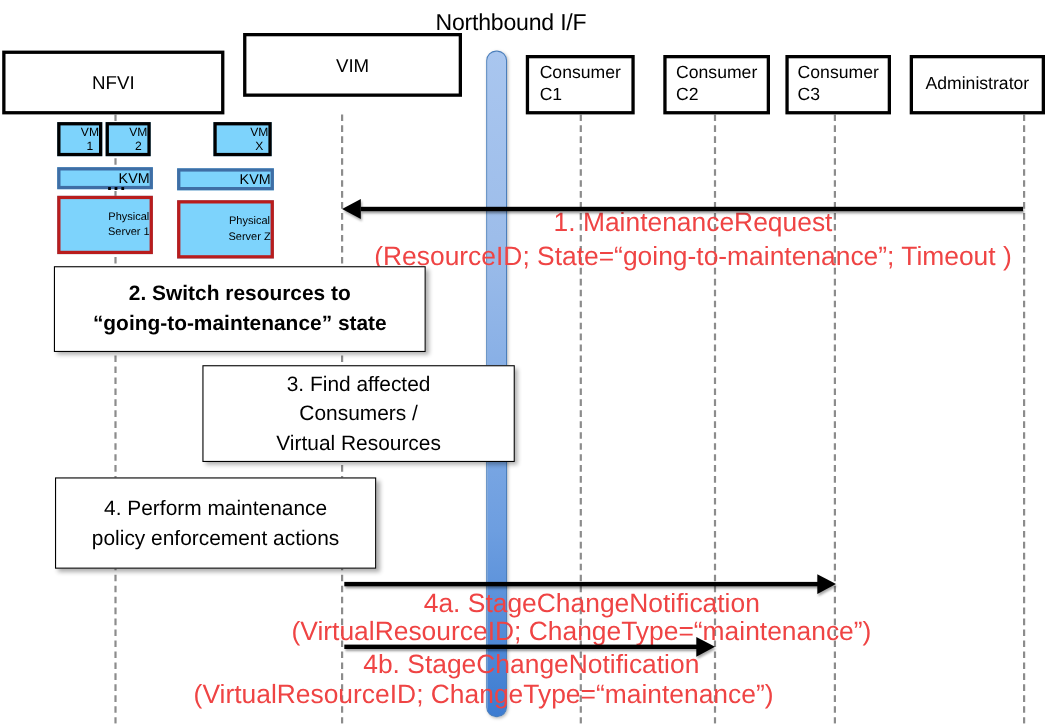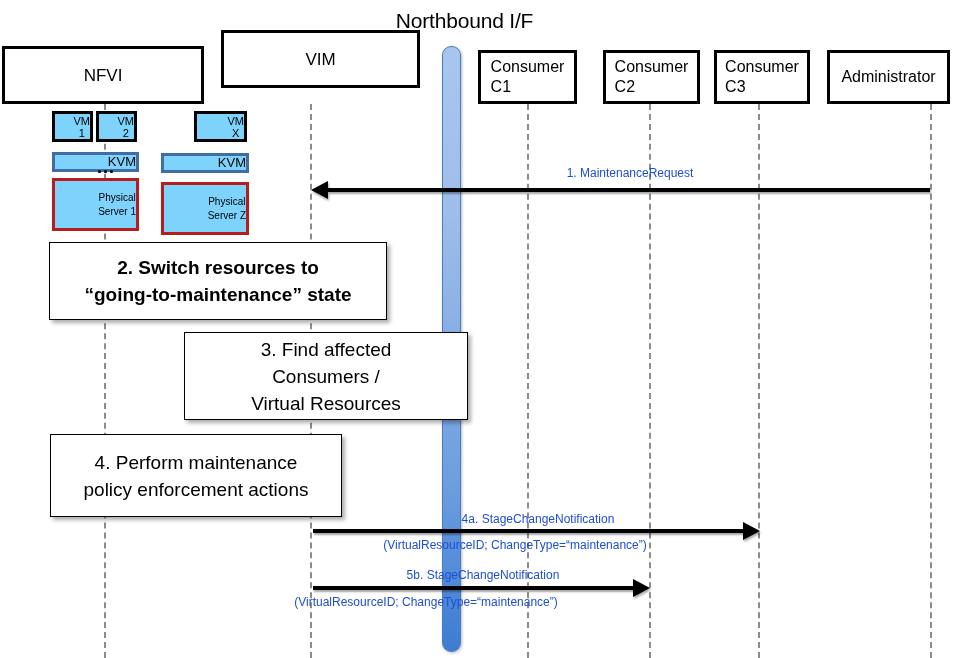--- a/index.html
+++ b/index.html
@@ -139,25 +139,26 @@
   .arrowhead.right {
     border-top: 9px solid transparent;
     border-bottom: 9px solid transparent;
     border-left: 17px solid #000000;
     filter: drop-shadow(1px 2px 1px rgba(0,0,0,0.35));
   }
 
   
   .msg-label {
     position: absolute;
-    font-size: 12px;
+    font-size: 24px;
     line-height: 25px;
-    color: #1d4ed8;
+    color: #ef4444;
     white-space: nowrap;
     text-align: center;
+    margin-top: 29px;
   }
 </style>
 </head>
 <body>
 
 <div id="canvas">
 
   <div class="diagram-title">
     <span class="t-inner">Northbound I/F</span>
   </div>
@@ -229,20 +230,23 @@
   <div class="infra-box server" style="left:117px; top:182px; width:88px; height:53px;">
     <span>Physical
 Server Z</span>
   </div>
 
   <div class="msg-label" style="left:320px; top:161px; width:620px; text-align:center;">
     <span>1.   MaintenanceRequest</span>
   </div>
   <div class="msg-line" style="left:328px; top:188px; width:602px;"></div>
   <div class="arrowhead left" style="left:311px; top:181px;"></div>
+  <div class="msg-label" style="left:320px; top:192px; width:620px; text-align:center;">
+    <span>(ResourceID; State=“going-to-maintenance”; Timeout )</span>
+  </div>
 
   <div class="process-box" style="left:49px; top:242px; width:338px; height:78px;font-weight:bold;">
     <span>2. Switch resources to
 “going-to-maintenance” state</span>
   </div>
 
   <div class="process-box" style="left:184px; top:332px; width:284px; height:88px;">
     <span>3. Find affected
 Consumers /
 Virtual Resources</span>
@@ -258,19 +262,19 @@
   <div class="msg-label" style="left:313px; top:507px; width:450px; text-align:center;">
     <span>4a. StageChangeNotification</span>
   </div>
   <div class="msg-label" style="left:265px; top:533px; width:500px; text-align:center;">
     <span>(VirtualResourceID; ChangeType=“maintenance”)</span>
   </div>
 
   <div class="msg-line" style="left:313px; top:586px; width:322px;"></div>
   <div class="arrowhead right" style="left:633px; top:579px;"></div>
   <div class="msg-label" style="left:313px; top:563px; width:340px; text-align:center;">
-    <span>5b. StageChangeNotification</span>
+    <span>4b. StageChangeNotification</span>
   </div>
   <div class="msg-label" style="left:176px; top:590px; width:500px; text-align:center;">
     <span>(VirtualResourceID; ChangeType=“maintenance”)</span>
   </div>
 
 </div>
 
 </body></html>

